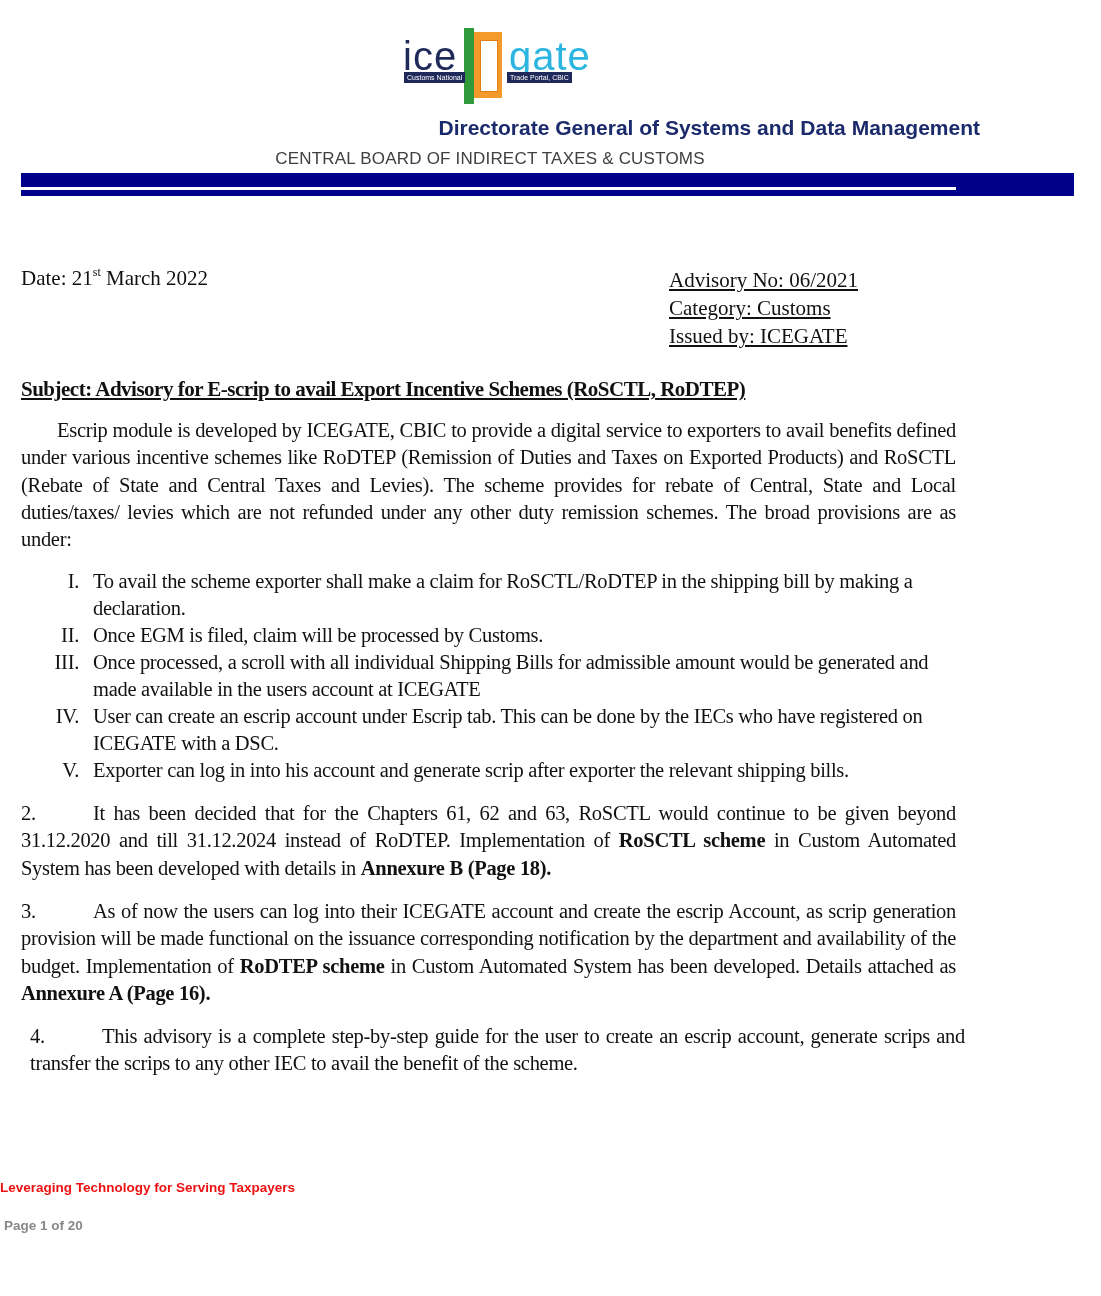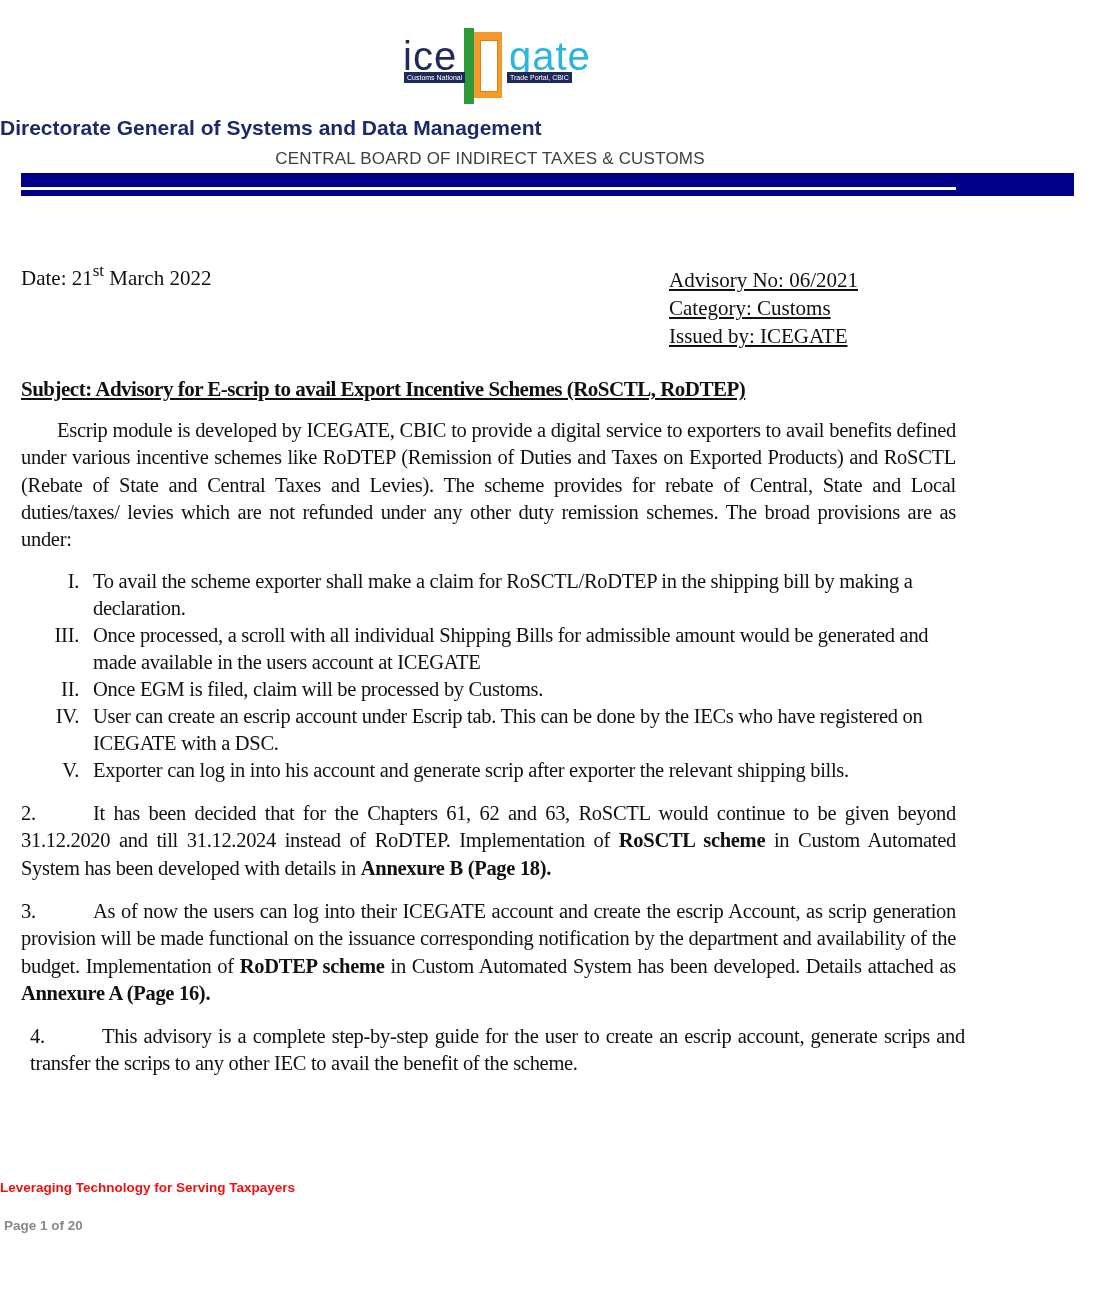--- a/index.html
+++ b/index.html
@@ -7,30 +7,30 @@
 
   .logo { position: absolute; left: 400px; top: 22px; width: 175px; height: 82px; }
   .logo .ice-text { position: absolute; left: 3px; top: 14px; font-family: "Liberation Sans", sans-serif; font-size: 40px; color: #1f2a5a; letter-spacing: 1px; line-height: 40px; }
   .logo .gate-text { position: absolute; left: 92px; top: 14px; font-family: "Liberation Sans", sans-serif; font-size: 40px; color: #2bb5e0; letter-spacing: 1px; line-height: 40px; margin-left: 17px; }
   .logo .badge-left { position: absolute; left: 4px; top: 50px; background: #1f2a5a; color: #fff; font-family: "Liberation Sans", sans-serif; font-size: 7px; padding: 1px 3px; line-height: 9px; }
   .logo .badge-right { position: absolute; left: 107px; top: 50px; background: #1f2a5a; color: #fff; font-family: "Liberation Sans", sans-serif; font-size: 7px; padding: 1px 3px; line-height: 9px; }
   .logo .door-green { position: absolute; left: 64px; top: 6px; width: 10px; height: 76px; background: #2e9a3a; }
   .logo .door-orange { position: absolute; left: 74px; top: 10px; width: 28px; height: 66px; background: #f39a2a; }
   .logo .door-inner { position: absolute; left: 80px; top: 18px; width: 16px; height: 50px; background: #ffffff; border: 1px solid #e07f10; }
 
-  .org-title { position: absolute; left: 0; width: 980px; top: 116px; text-align: left; font-family: "Liberation Sans", sans-serif; font-weight: bold; font-size: 21px; color: #1b2a6b; }
+  .org-title { position: absolute; left: 0; width: 980px; top: 116px; text-align: right; font-family: "Liberation Sans", sans-serif; font-weight: bold; font-size: 21px; color: #1b2a6b; }
   .org-subtitle { position: absolute; left: 0; width: 980px; top: 149px; text-align: center; font-family: "Liberation Sans", sans-serif; font-size: 17px; color: #404040; letter-spacing: 0.2px; }
 
   .bar-main { position: absolute; left: 21px; top: 173px; width: 1053px; height: 14px; background: #00008b; }
   .bar-white { position: absolute; left: 21px; top: 187px; width: 935px; height: 3px; background: #ffffff; }
   .bar-tail { position: absolute; left: 956px; top: 187px; width: 118px; height: 9px; background: #00008b; }
   .bar-bottom { position: absolute; left: 21px; top: 190px; width: 1053px; height: 6px; background: #00008b; }
 
   .date { position: absolute; left: 21px; top: 266px; font-size: 21px; }
-  .date sup { font-size: 17px; vertical-align: 9px; line-height: 0; }
+  .date sup { font-size: 12px; vertical-align: 9px; line-height: 0; }
   .meta { position: absolute; left: 669px; top: 266px; font-size: 21px; line-height: 28px; text-decoration: underline; }
 
   .subject { position: absolute; left: 21px; top: 377px; font-size: 21px; font-weight: bold; text-decoration: underline; letter-spacing: -0.5px; }
 
   .body { position: absolute; left: 21px; width: 935px; font-size: 20.5px; line-height: 27.3px; text-align: justify; letter-spacing: -0.3px; }
   .intro { top: 417px; text-indent: 36px; }
 
   .list { position: absolute; left: 21px; top: 568px; width: 935px; font-size: 20.5px; line-height: 27px; letter-spacing: -0.3px; }
   .list-item { display: flex; }
   .list-item .num { width: 58px; text-align: right; padding-right: 14px; flex: none; }
@@ -76,26 +76,26 @@
 <div class="subject">Subject: Advisory for E-scrip to avail Export Incentive Schemes (RoSCTL, RoDTEP)</div>
 
 <div class="body intro">Escrip module is developed by ICEGATE, CBIC to provide a digital service to exporters to avail benefits defined under various incentive schemes like RoDTEP (Remission of Duties and Taxes on Exported Products) and RoSCTL (Rebate of State and Central Taxes and Levies). The scheme provides for rebate of Central, State and Local duties/taxes/ levies which are not refunded under any other duty remission schemes. The broad provisions are as under:</div>
 
 <div class="list">
   <div class="list-item">
     <span class="num">I.</span>
     <span class="txt">To avail the scheme exporter shall make a claim for RoSCTL/RoDTEP in the shipping bill by making a declaration.</span>
   </div>
   <div class="list-item">
+    <span class="num">II.</span>
+    <span class="txt">Once EGM is filed, claim will be processed by Customs.</span>
+  </div>
+  <div class="list-item">
     <span class="num">III.</span>
     <span class="txt">Once processed, a scroll with all individual Shipping Bills for admissible amount would be generated and made available in the users account at ICEGATE</span>
-  </div>
-  <div class="list-item">
-    <span class="num">II.</span>
-    <span class="txt">Once EGM is filed, claim will be processed by Customs.</span>
   </div>
   <div class="list-item">
     <span class="num">IV.</span>
     <span class="txt">User can create an escrip account under Escrip tab. This can be done by the IECs who have registered on ICEGATE with a DSC.</span>
   </div>
   <div class="list-item">
     <span class="num">V.</span>
     <span class="txt">Exporter can log in into his account and generate scrip after exporter the relevant shipping bills.</span>
   </div>
 </div>

